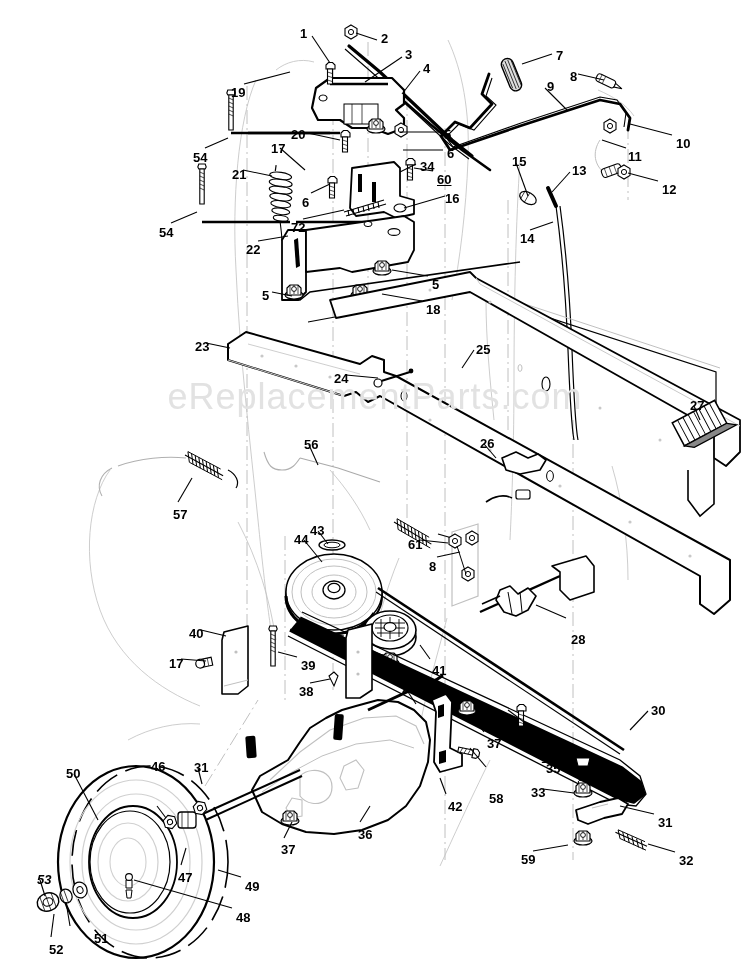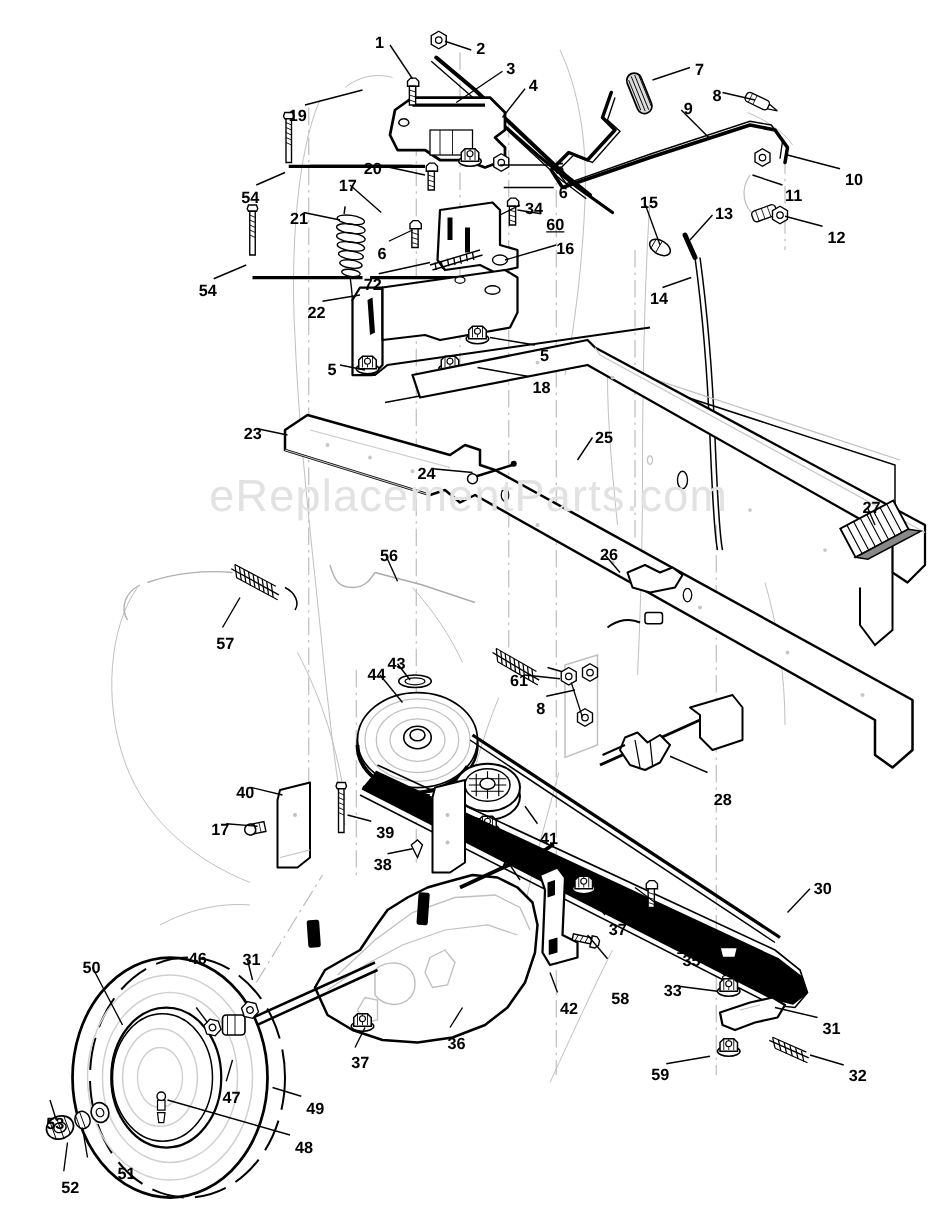--- a/index.html
+++ b/index.html
@@ -531,21 +531,21 @@
       <div class="callout" style="left: 310px; top: 524px;">43</div>
       <div class="callout" style="left: 294px; top: 533px;">44</div>
       <div class="callout" style="left: 194px; top: 761px;">31</div>
       <div class="callout" style="left: 151px; top: 760px;">46</div>
       <div class="callout" style="left: 178px; top: 871px;">47</div>
       <div class="callout" style="left: 236px; top: 911px;">48</div>
       <div class="callout" style="left: 245px; top: 880px;">49</div>
       <div class="callout" style="left: 66px; top: 767px;">50</div>
       <div class="callout" style="left: 70px; top: 932px; padding-left: 24px;">51</div>
       <div class="callout" style="left: 49px; top: 943px;">52</div>
-      <div class="callout" style="left: 37px; top: 892px;">53</div>
+      <div class="callout" style="left: 37px; top: 873px; font-style: italic;">53</div>
       <div class="callout" style="left: 193px; top: 151px;">54</div>
       <div class="callout" style="left: 159px; top: 226px;">54</div>
       <div class="callout" style="left: 291px; top: 221px;">72</div>
       <div class="callout" style="left: 304px; top: 438px;">56</div>
       <div class="callout" style="left: 173px; top: 508px;">57</div>
       <div class="callout" style="left: 489px; top: 792px;">58</div>
       <div class="callout" style="left: 521px; top: 853px;">59</div>
       <div class="callout" style="left: 437px; top: 173px; text-decoration: underline;">60</div>
       <div class="callout" style="left: 408px; top: 538px;">61</div>
       <div class="callout" style="left: 302px; top: 196px;">6</div>

